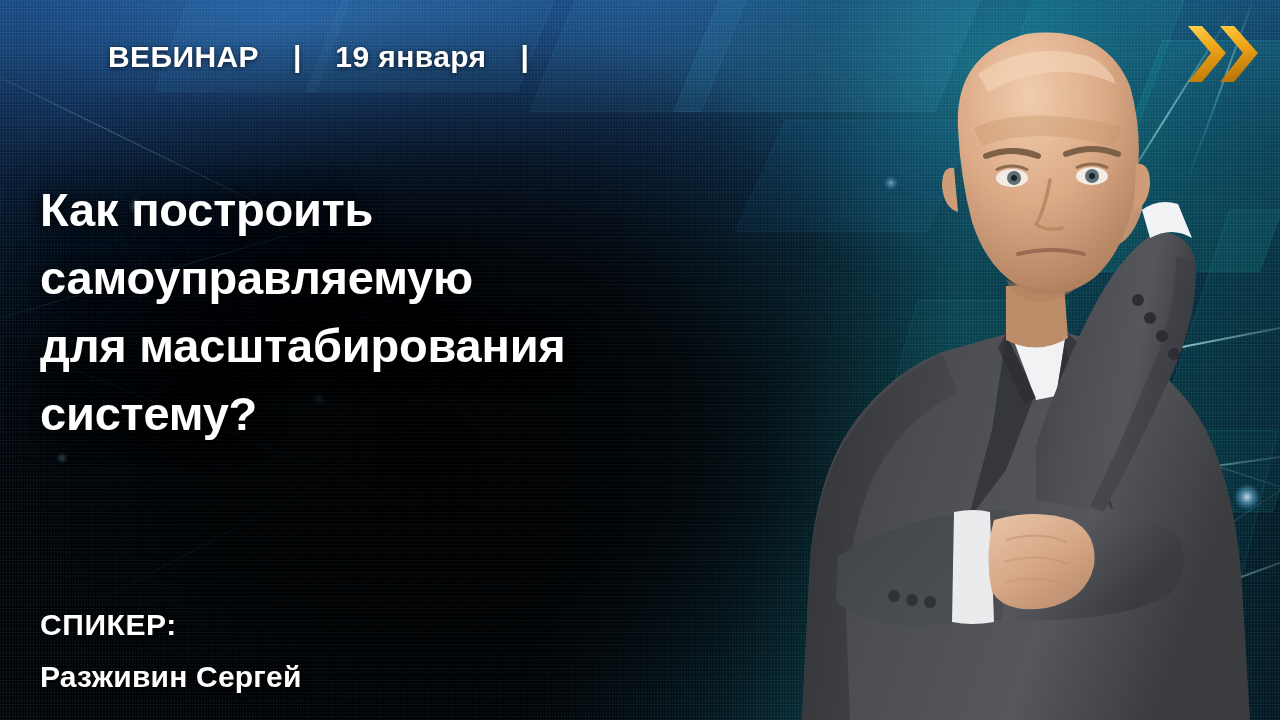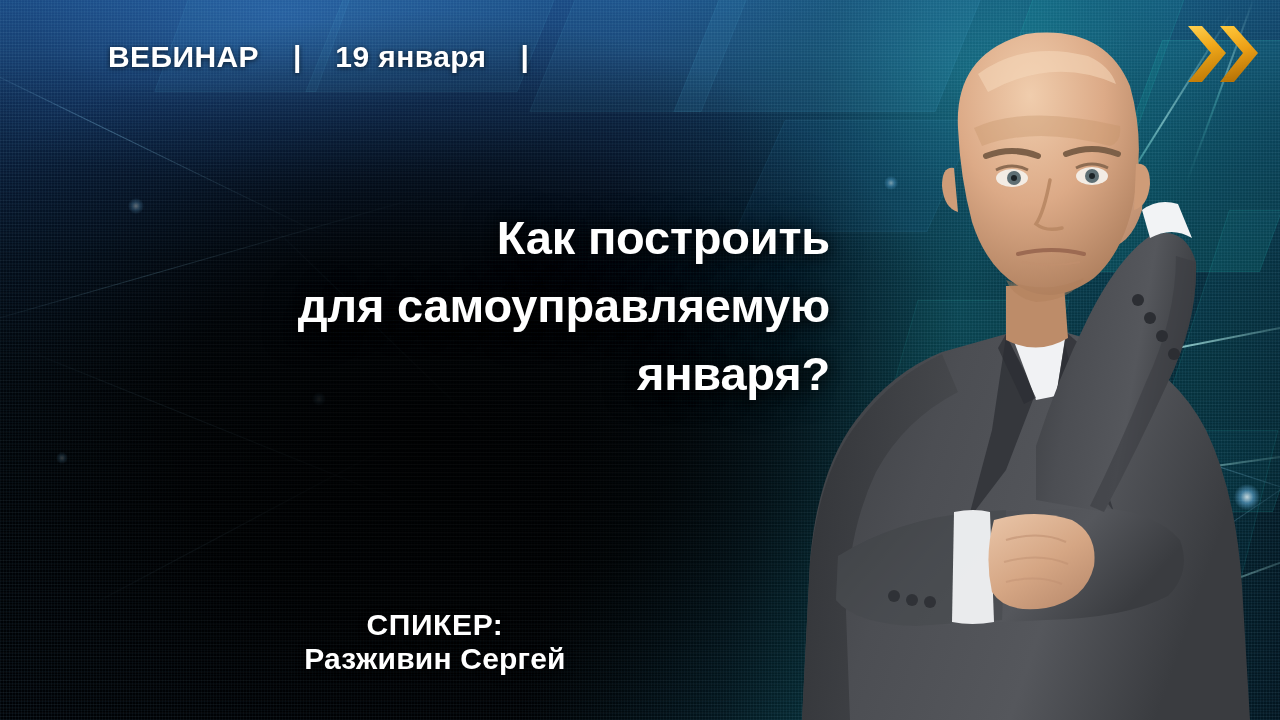--- a/index.html
+++ b/index.html
@@ -136,55 +136,55 @@
     top: 22px;
     width: 74px;
     height: 64px;
     z-index: 45;
   }
 
   
   .title-block {
     position: absolute;
     left: 40px;
-    top: 204px;
+    top: 176px;
     width: 790px;
-    text-align: right;
+    text-align: left;
     z-index: 30;
   }
   .title-line {
     color: #ffffff;
     font-size: 47px;
     font-weight: 700;
     line-height: 68px;
     letter-spacing: -0.2px;
     white-space: nowrap;
     text-shadow: 0 2px 14px rgba(0,0,0,0.9), 0 0 34px rgba(0,0,0,0.75);
   }
 
   
   .speaker-block {
     position: absolute;
     left: 40px;
     top: 608px;
     width: 790px;
-    text-align: center;
     z-index: 30;
   }
   .speaker-label {
     color: #ffffff;
     font-size: 30px;
     font-weight: 700;
     letter-spacing: 0.6px;
     text-shadow: 0 2px 10px rgba(0,0,0,0.9);
   }
   .speaker-name {
     color: #ffffff;
     font-size: 30px;
     font-weight: 700;
+    margin-top: 18px;
     letter-spacing: 0.2px;
     text-shadow: 0 2px 10px rgba(0,0,0,0.9);
   }
 
   
   .person {
     position: absolute;
     left: 706px;
     top: 0;
     width: 574px;
@@ -381,22 +381,23 @@
           <stop offset="100%" stop-color="#b87407"></stop>
         </linearGradient>
       </defs>
       <path d="M 2 4 L 16 4 L 40 31 L 16 60 L 2 60 L 25 31 Z" fill="url(#goldA)"></path>
       <path d="M 34 4 L 48 4 L 72 31 L 48 60 L 34 60 L 57 31 Z" fill="url(#goldB)"></path>
     </svg>
   </div>
 
   <div class="title-block">
     <div class="title-line">Как построить</div>
-    <div class="title-line">для самоуправляемую</div>
-    <div class="title-line">января?</div>
+    <div class="title-line">самоуправляемую</div>
+    <div class="title-line">для масштабирования</div>
+    <div class="title-line">систему?</div>
   </div>
 
   <div class="speaker-block">
     <div class="speaker-label">СПИКЕР:</div>
     <div class="speaker-name">Разживин Сергей</div>
   </div>
 
 </div>
 
 </body></html>

